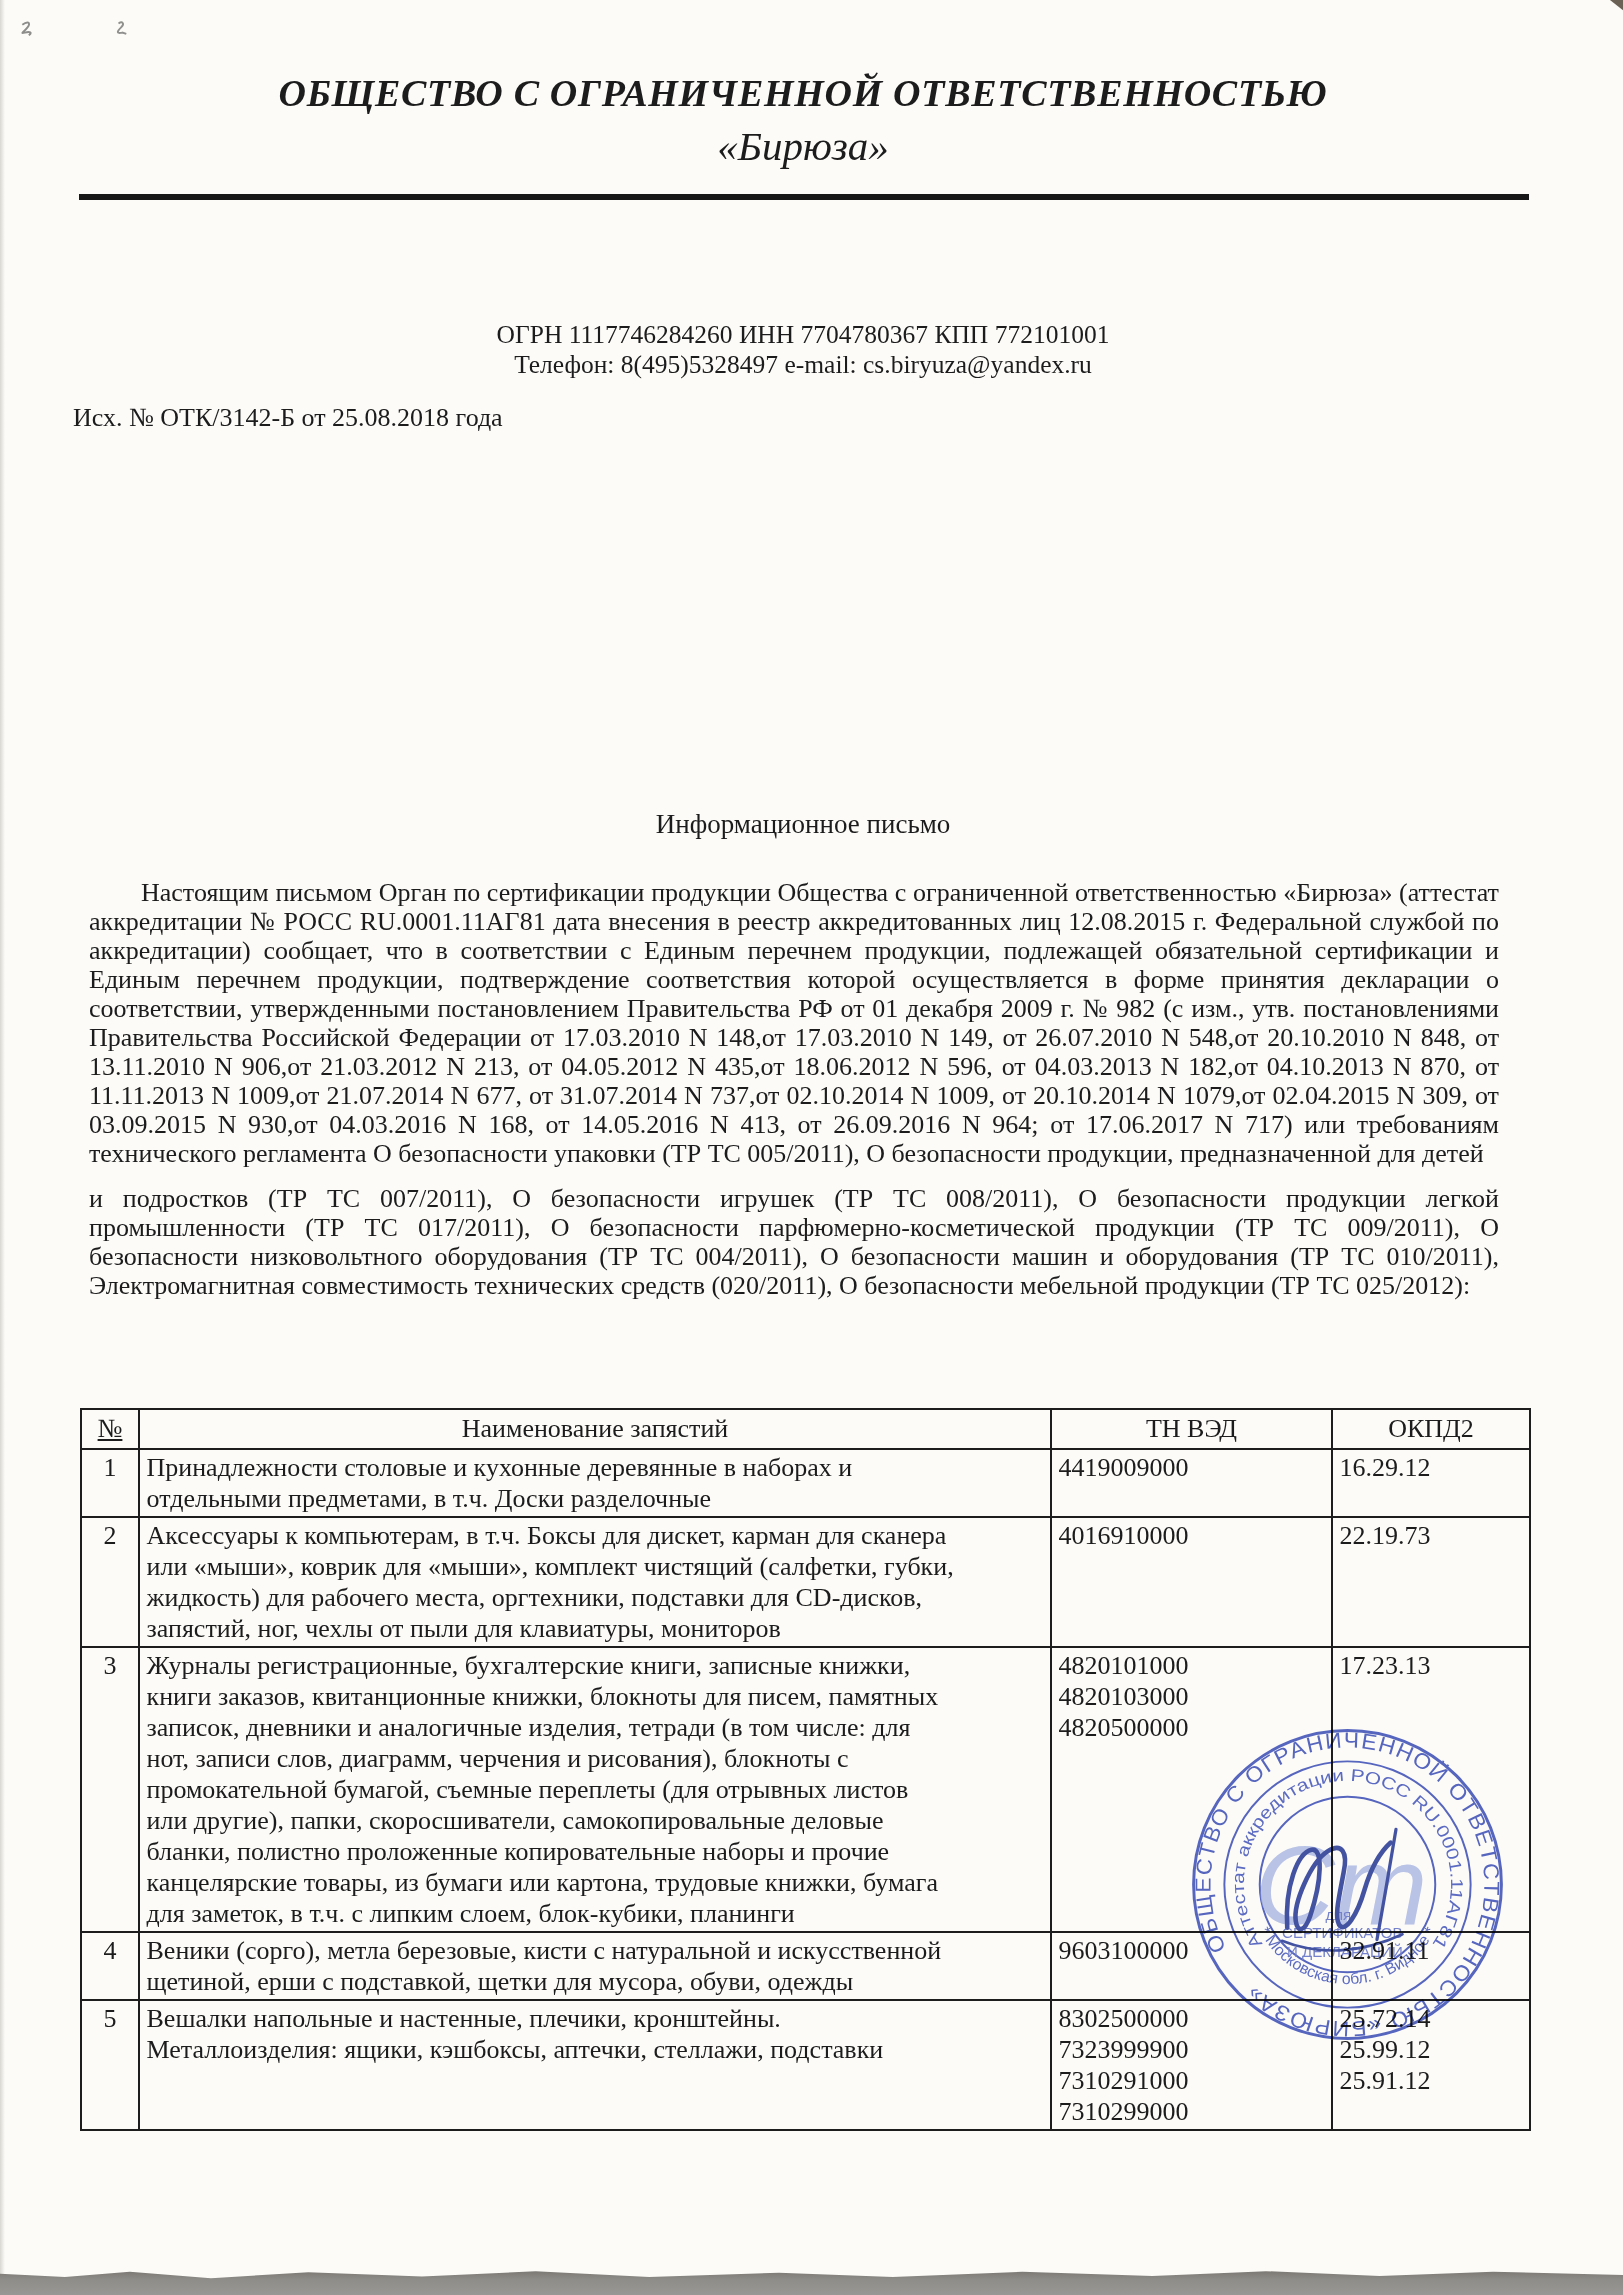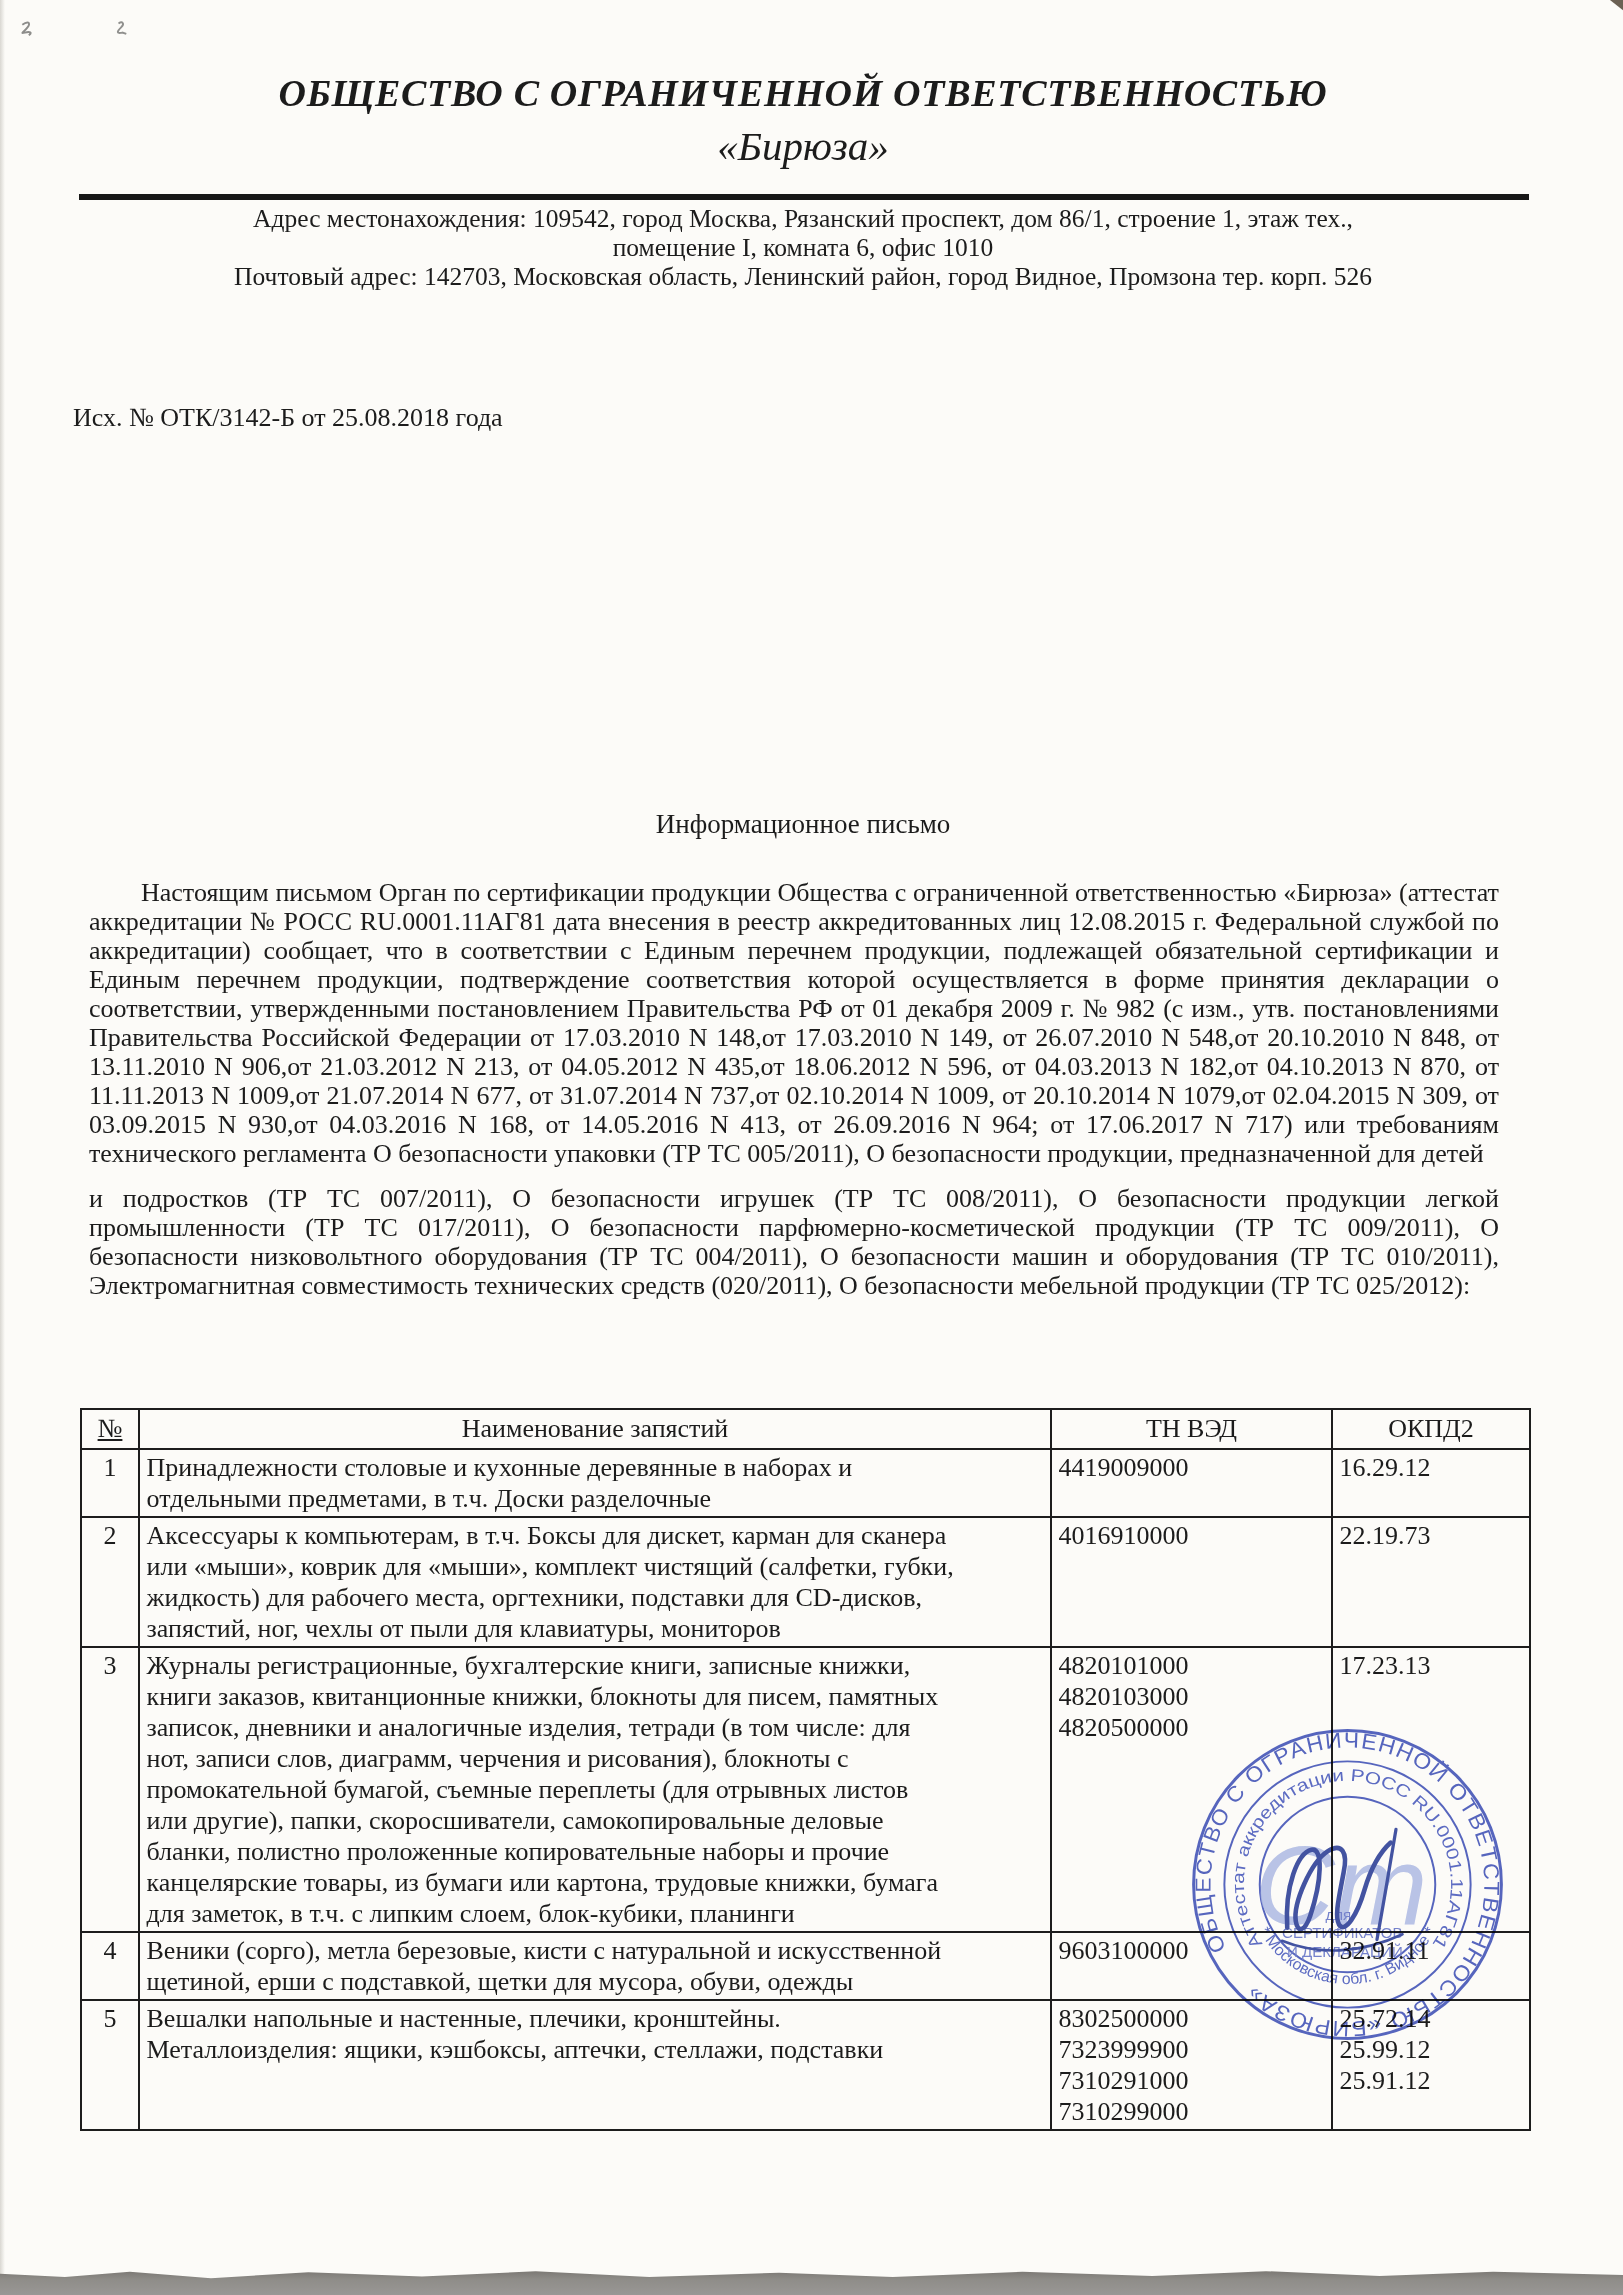--- a/index.html
+++ b/index.html
@@ -59,23 +59,22 @@
 
   <svg class="pencil-marks" viewBox="0 0 200 40">
     <path d="M12 12 C20 6 26 8 20 16 C14 24 8 26 16 24 C24 22 28 24 22 28" fill="none" stroke="#8d8d8b" stroke-width="3"></path>
     <path d="M160 10 C166 6 170 10 164 16 C158 22 156 26 166 24 L172 26" fill="none" stroke="#90908e" stroke-width="3"></path>
   </svg>
   <div class="corner-speck"></div>
 
   <div class="centerbox org-title">ОБЩЕСТВО С ОГРАНИЧЕННОЙ ОТВЕТСТВЕННОСТЬЮ</div>
   <div class="centerbox org-subtitle">«Бирюза»</div>
   <div class="rule"></div>
-  <div class="centerbox addr-block">Адрес местонахождения: 109542, город Москва, Рязанский проспект, дом 86/1, строение 1, этаж тех.,
-помещение I, комната 6, офис 1010
-Почтовый адрес: 142703, Московская область, Ленинский район, город Видное, Промзона тер. корп. 526</div>
+  <div class="centerbox reg-block">ОГРН 1117746284260 ИНН 7704780367 КПП 772101001
+Телефон: 8(495)5328497 e-mail: cs.biryuza@yandex.ru</div>
 
   <div class="outgoing">Исх. № ОТК/3142-Б от 25.08.2018 года</div>
 
   <div class="centerbox letter-title">Информационное письмо</div>
   <div class="body-text">
     <p class="first">Настоящим письмом Орган по сертификации продукции Общества с ограниченной ответственностью «Бирюза» (аттестат аккредитации № РОСС RU.0001.11АГ81 дата внесения в реестр аккредитованных лиц 12.08.2015 г. Федеральной службой по аккредитации) сообщает, что в соответствии с Единым перечнем продукции, подлежащей обязательной сертификации и Единым перечнем продукции, подтверждение соответствия которой осуществляется в форме принятия декларации о соответствии, утвержденными постановлением Правительства РФ от 01 декабря 2009 г. № 982 (с изм., утв. постановлениями Правительства Российской Федерации от 17.03.2010 N 148,от 17.03.2010 N 149, от 26.07.2010 N 548,от 20.10.2010 N 848, от 13.11.2010 N 906,от 21.03.2012 N 213, от 04.05.2012 N 435,от 18.06.2012 N 596, от 04.03.2013 N 182,от 04.10.2013 N 870, от 11.11.2013 N 1009,от 21.07.2014 N 677, от 31.07.2014 N 737,от 02.10.2014 N 1009, от 20.10.2014 N 1079,от 02.04.2015 N 309, от 03.09.2015 N 930,от 04.03.2016 N 168, от 14.05.2016 N 413, от 26.09.2016 N 964; от 17.06.2017 N 717) или требованиям технического регламента О безопасности упаковки (ТР ТС 005/2011), О безопасности продукции, предназначенной для детей</p>
     <p>и подростков (ТР ТС 007/2011), О безопасности игрушек (ТР ТС 008/2011), О безопасности продукции легкой промышленности (ТР ТС 017/2011), О безопасности парфюмерно-косметической продукции (ТР ТС 009/2011), О безопасности низковольтного оборудования (ТР ТС 004/2011), О безопасности машин и оборудования (ТР ТС 010/2011), Электромагнитная совместимость технических средств (020/2011), О безопасности мебельной продукции (ТР ТС 025/2012):</p>
   </div>
 
   <div class="tablebox">

